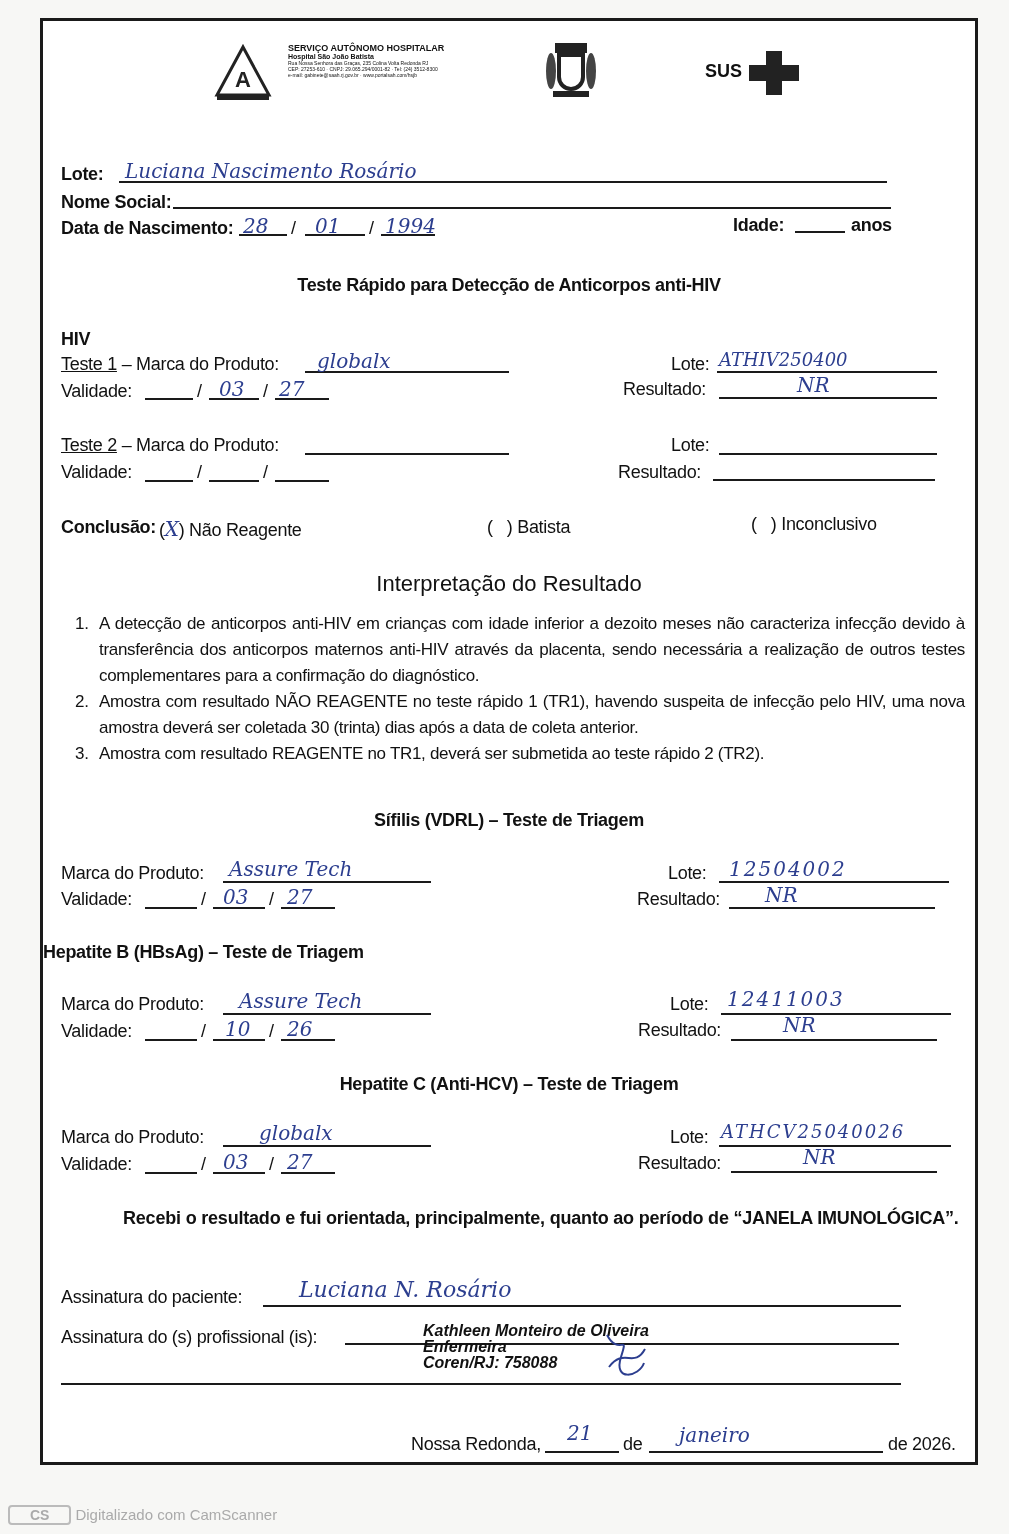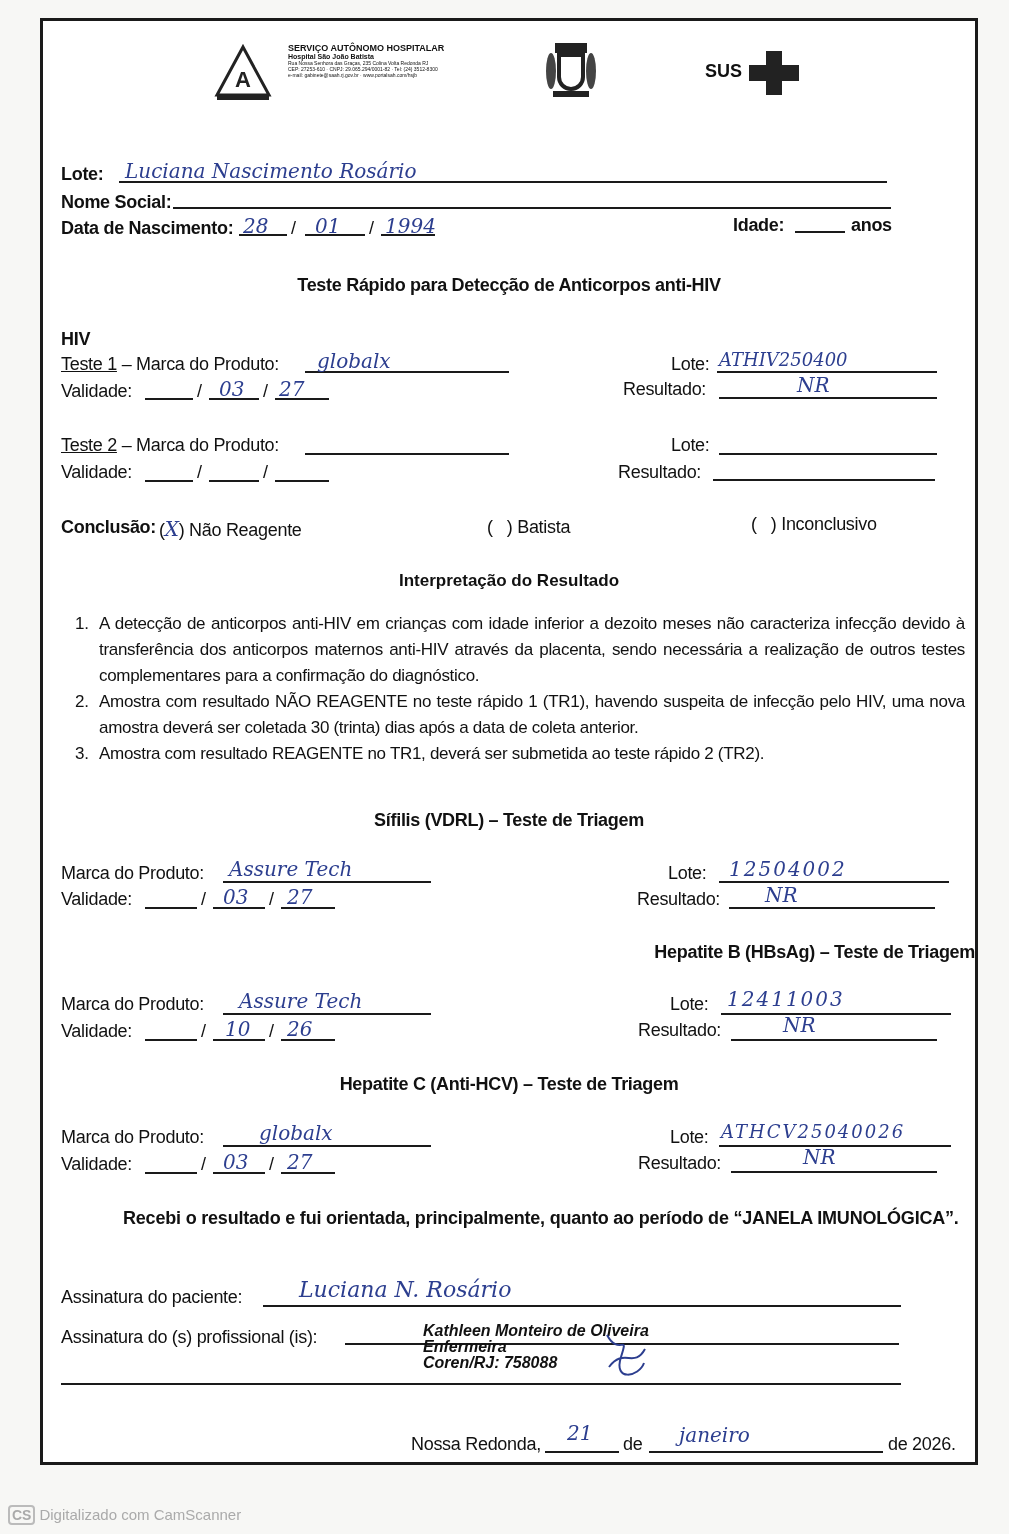--- a/index.html
+++ b/index.html
@@ -19,21 +19,21 @@
   .center { text-align:center; left:0; right:0; }
   .header-logo { position:absolute; }
   .hosp-text { position:absolute; left:245px; top:22px; width:220px; text-align:left; }
   .hosp-text .t1 { font-size:9px; font-weight:bold; }
   .hosp-text .t2 { font-size:7px; font-weight:bold; }
   .hosp-text .t3 { font-size:5px; }
   .obs { position:absolute; left:20px; width:902px; font-size:17px; line-height:26px; letter-spacing:-0.3px; }
   .obs ol { margin:0; padding-left:30px; text-align:justify; }
   .obs li { padding-left:6px; }
   .footer { position:absolute; left:8px; top:1505px; font-size:15px; color:#aaa; }
-  .cs-badge { display:inline-block; border:2px solid #bbb; border-radius:4px; padding:0 2px; font-weight:bold; color:#aaa; margin-right:4px; font-size:14px; }
+  .cs-badge { display:inline-block; border:2px solid #bbb; border-radius:4px; padding:0 20px; font-weight:bold; color:#aaa; margin-right:4px; font-size:14px; }
 </style>
 </head>
 <body>
 
 <div class="sheet">
 
   <svg class="header-logo" style="left:170px;top:22px" width="60" height="58">
     <polygon points="30,4 56,52 4,52" fill="none" stroke="#222" stroke-width="3"></polygon>
     <text x="30" y="44" font-size="22" font-weight="bold" text-anchor="middle" fill="#222" font-family="Liberation Sans, sans-serif">A</text>
     <rect x="4" y="53" width="52" height="4" fill="#222"></rect>
@@ -114,21 +114,21 @@
   <div class="abs reg" style="left:220px;top:441px">/</div>
   <div class="line" style="left:232px;top:459px;width:54px"></div>
   <div class="abs reg" style="left:575px;top:441px">Resultado:</div>
   <div class="line" style="left:670px;top:458px;width:222px"></div>
 
   <div class="abs lbl" style="left:18px;top:496px">Conclusão:</div>
   <div class="abs reg" style="left:116px;top:496px">(<span class="hand" style="font-size:20px">X</span>) <span>Não Reagente</span></div>
   <div class="abs reg" style="left:444px;top:496px">(&nbsp;&nbsp;&nbsp;) <span>Batista</span></div>
   <div class="abs reg" style="left:708px;top:493px">(&nbsp;&nbsp;&nbsp;) <span>Inconclusivo</span></div>
 
-  <div class="abs center" style="top:550px;font-size:17px;font-weight:bold;text-align:center">Interpretação do Resultado</div>
+  <div class="abs center" style="top:550px;font-size:22px;font-weight:normal;text-align:center">Interpretação do Resultado</div>
   <div class="obs" style="top:590px">
     <ol>
       <li>A detecção de anticorpos anti-HIV em crianças com idade inferior a dezoito meses não caracteriza infecção devido à transferência dos anticorpos maternos anti-HIV através da placenta, sendo necessária a realização de outros testes complementares para a confirmação do diagnóstico.</li>
       <li>Amostra com resultado NÃO REAGENTE no teste rápido 1 (TR1), havendo suspeita de infecção pelo HIV, uma nova amostra deverá ser coletada 30 (trinta) dias após a data de coleta anterior.</li>
       <li>Amostra com resultado REAGENTE no TR1, deverá ser submetida ao teste rápido 2 (TR2).</li>
     </ol>
   </div>
 
   <div class="abs lbl center" style="top:789px;text-align:center">Sífilis (VDRL) – Teste de Triagem</div>
   <div class="abs reg" style="left:18px;top:842px">Marca do Produto:</div>
@@ -142,21 +142,21 @@
   <div class="abs reg" style="left:158px;top:868px">/</div>
   <div class="line" style="left:170px;top:886px;width:52px"></div>
   <div class="abs hand" style="left:180px;top:864px">03</div>
   <div class="abs reg" style="left:226px;top:868px">/</div>
   <div class="line" style="left:238px;top:886px;width:54px"></div>
   <div class="abs hand" style="left:244px;top:864px">27</div>
   <div class="abs reg" style="left:594px;top:868px">Resultado:</div>
   <div class="line" style="left:686px;top:886px;width:206px"></div>
   <div class="abs hand" style="left:722px;top:862px">NR</div>
 
-  <div class="abs lbl center" style="top:921px;text-align:right">Hepatite B (HBsAg) – Teste de Triagem</div>
+  <div class="abs lbl center" style="top:921px;text-align:left">Hepatite B (HBsAg) – Teste de Triagem</div>
   <div class="abs reg" style="left:18px;top:973px">Marca do Produto:</div>
   <div class="line" style="left:180px;top:992px;width:208px"></div>
   <div class="abs hand" style="left:196px;top:968px">Assure Tech</div>
   <div class="abs reg" style="left:627px;top:973px">Lote:</div>
   <div class="line" style="left:678px;top:992px;width:230px"></div>
   <div class="abs hand" style="left:684px;top:966px;letter-spacing:2px">12411003</div>
   <div class="abs reg" style="left:18px;top:1000px">Validade:</div>
   <div class="line" style="left:102px;top:1018px;width:52px"></div>
   <div class="abs reg" style="left:158px;top:1000px">/</div>
   <div class="line" style="left:170px;top:1018px;width:52px"></div>

